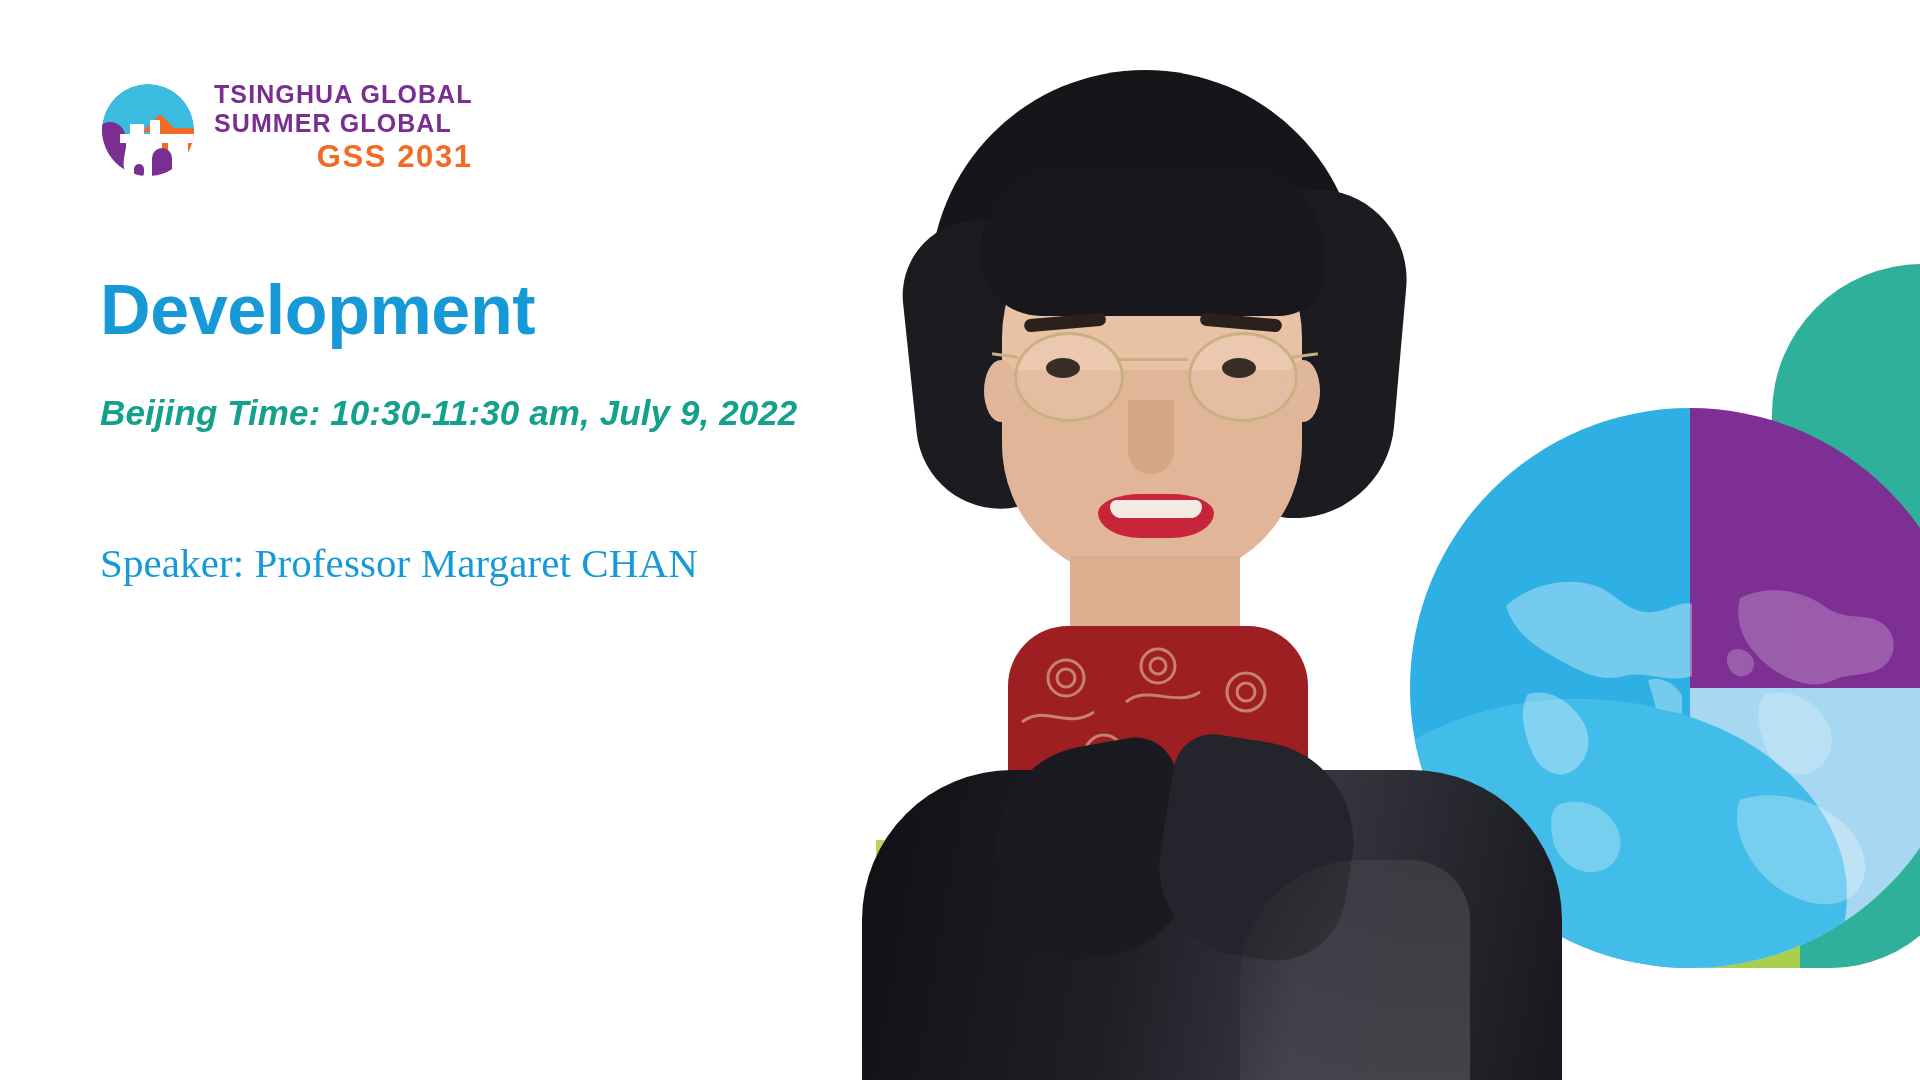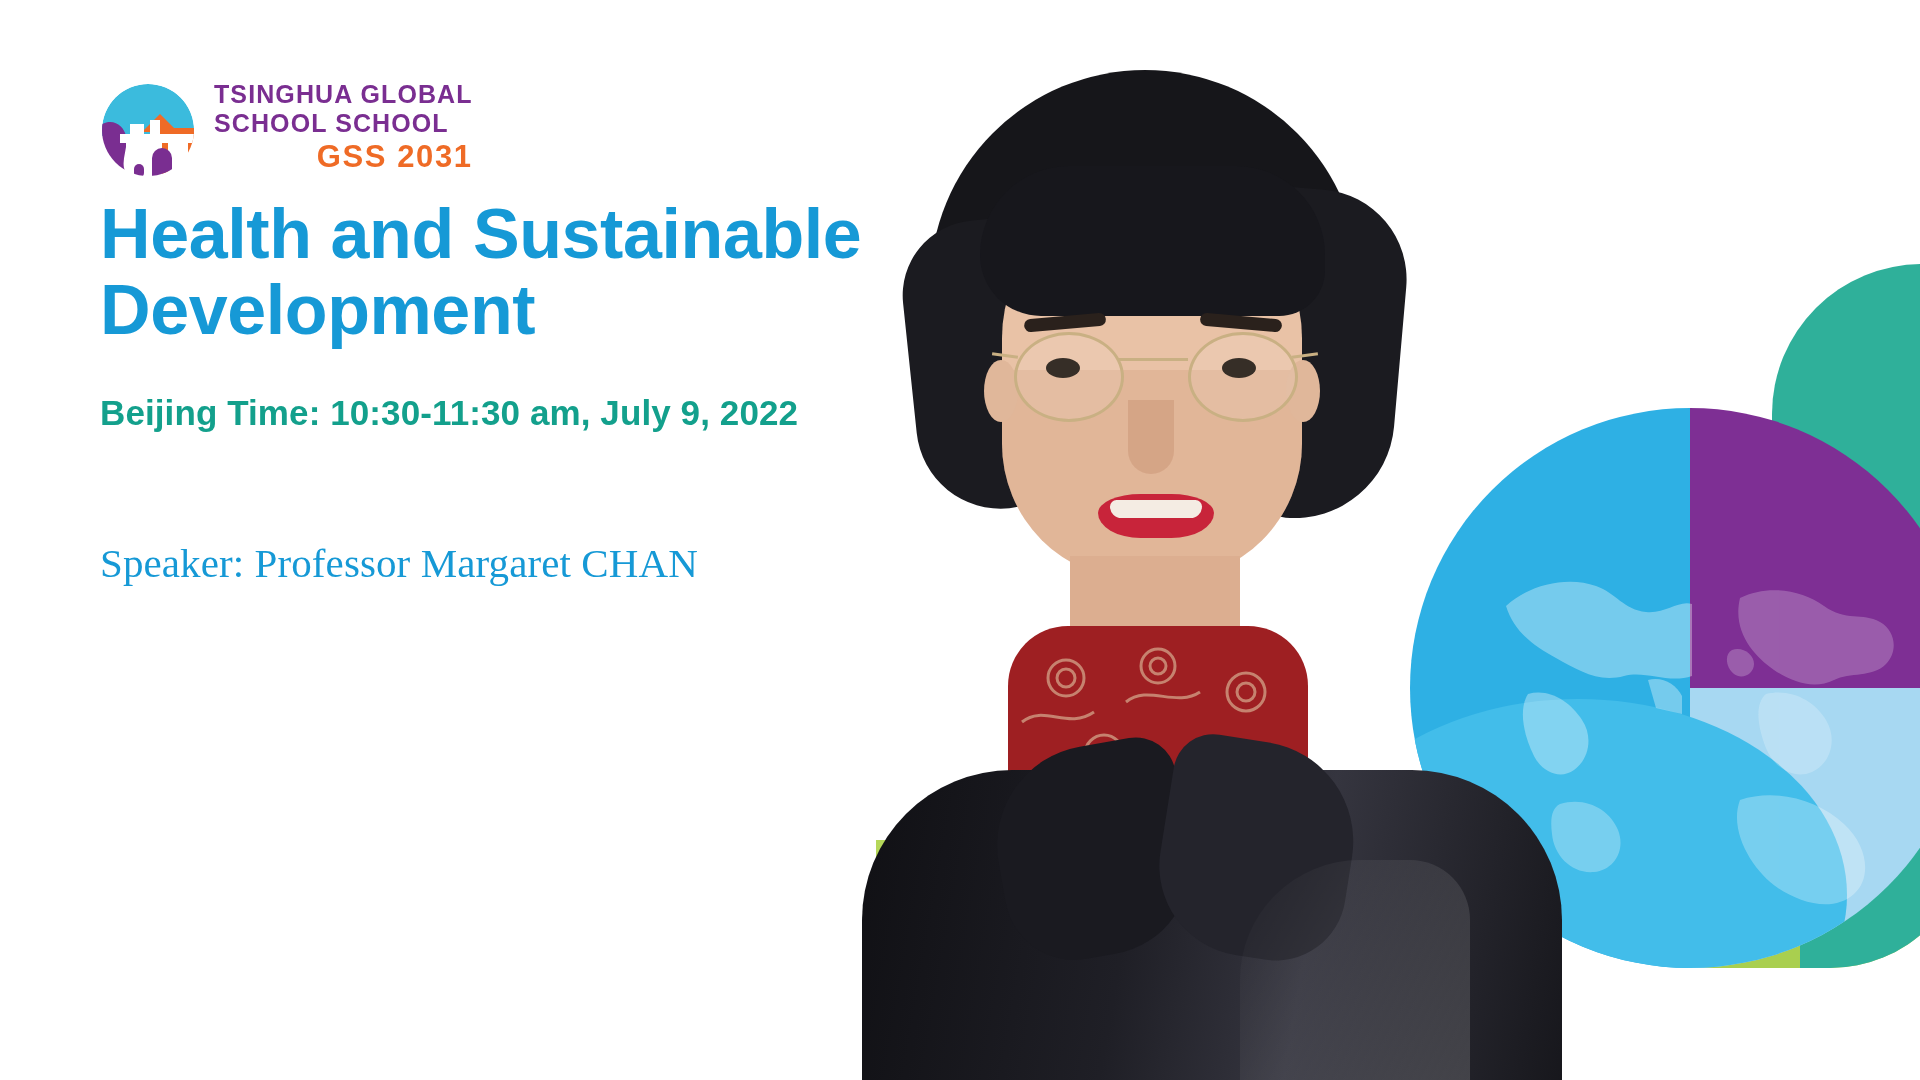--- a/index.html
+++ b/index.html
@@ -251,20 +251,21 @@
     letter-spacing: -0.4px;
     margin: 0;
   }
   .datetime {
     color: #13a08c;
     font-size: 35px;
     font-weight: 700;
     margin: 44px 0 0 0;
     letter-spacing: 0.1px;
     white-space: nowrap;
+    font-style: italic;
   }
   .speaker {
     color: #1699d6;
     font-size: 41px;
     font-weight: 400;
     margin: 106px 0 0 0;
     letter-spacing: 0.1px;
     white-space: nowrap;
     font-family: Liberation Serif, serif;
   }
@@ -412,28 +413,28 @@
           <rect x="26" y="61" width="6" height="35" fill="#ffffff"></rect>
           <rect x="40" y="61" width="6" height="35" fill="#ffffff"></rect>
           <path d="M52,96 L52,76 A10,10 0 0 1 72,76 L72,96 Z" fill="#7a2e91"></path>
           <rect x="34" y="82" width="10" height="14" rx="5" fill="#7a2e91"></rect>
           <rect x="0" y="94" width="96" height="2" fill="#ffffff"></rect>
         </g>
       </svg>
     </div>
     <div class="logo-text">
       <div class="logo-line1">TSINGHUA GLOBAL</div>
-      <div class="logo-line2">SCHOOL SCHOOL</div>
+      <div class="logo-line2">SUMMER GLOBAL</div>
       <div class="logo-line3">GSS 2031</div>
     </div>
   </div>
 
   <div class="content">
     <h1 class="title">
-      <span>Health and Sustainable</span><br>
+      <br>
       <span>Development</span>
     </h1>
     <p class="datetime">Beijing Time: 10:30-11:30 am, July 9, 2022</p>
     <p class="speaker">Speaker: Professor Margaret CHAN</p>
     <div class="affil">
     </div>
   </div>
 
 </div>
 

